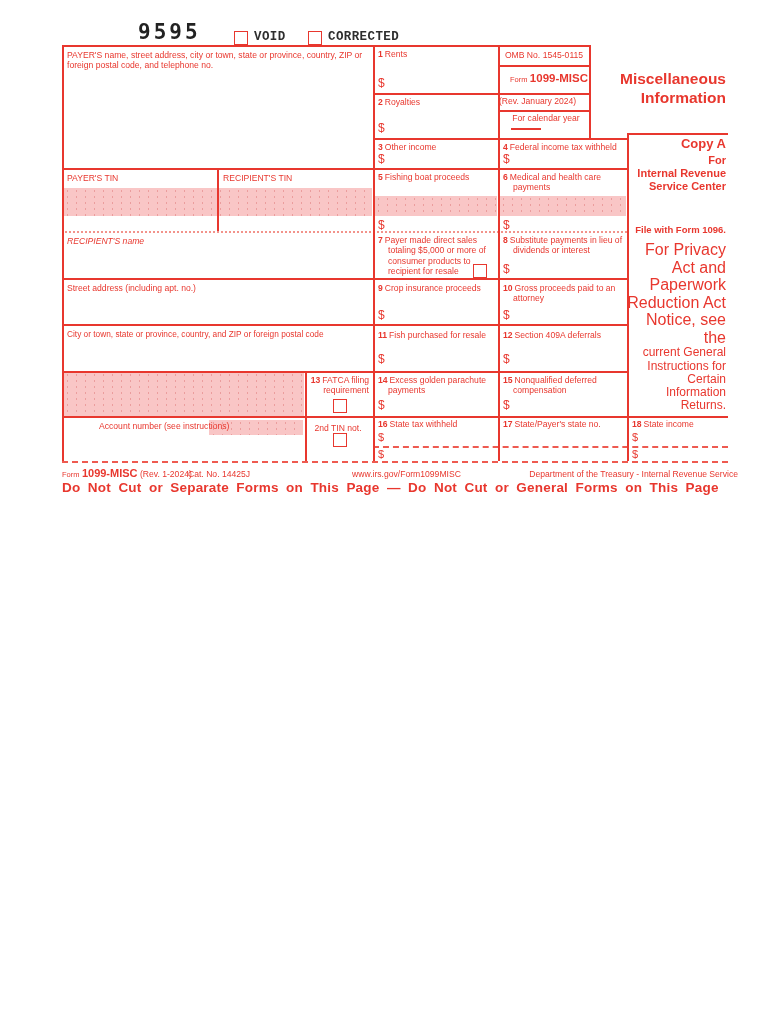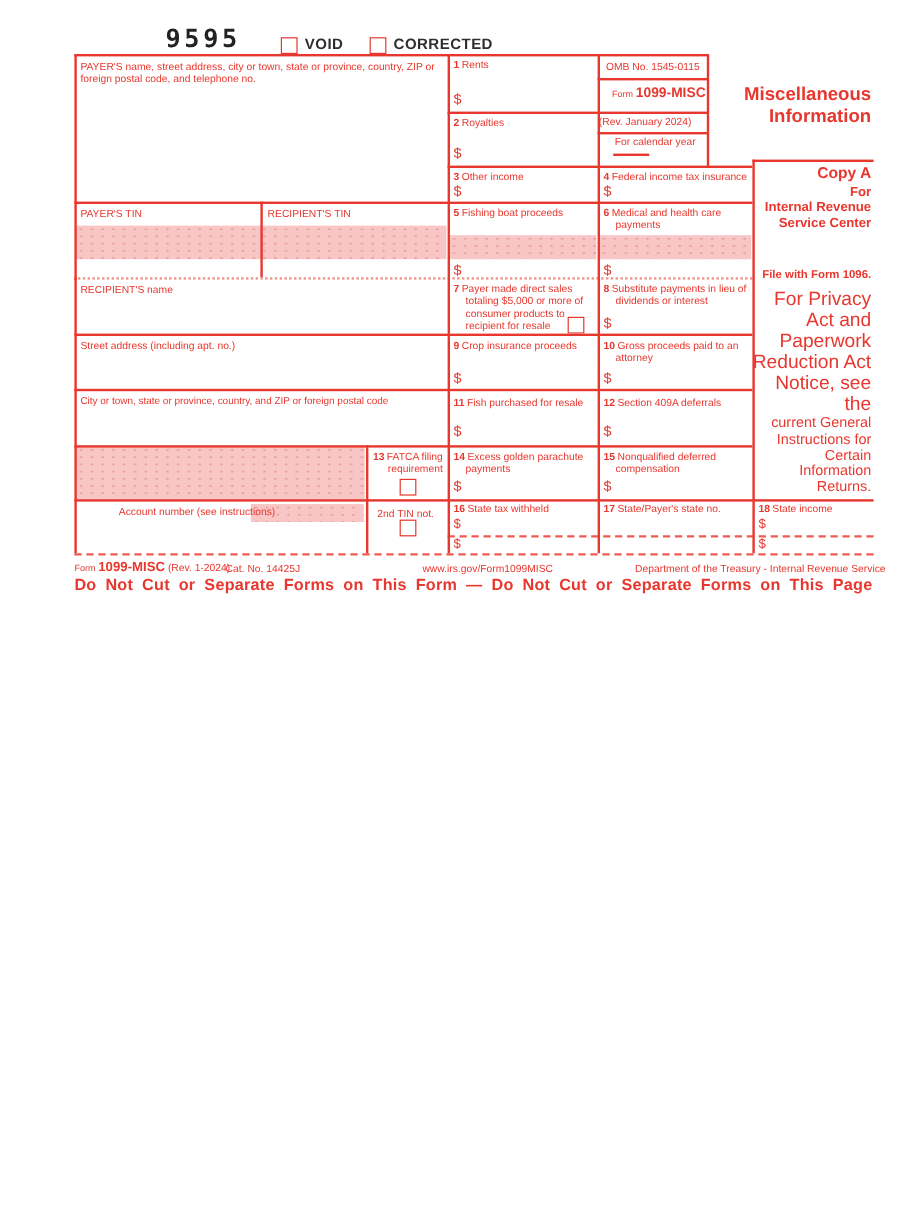--- a/index.html
+++ b/index.html
@@ -15,21 +15,21 @@
   .shade{position:absolute;background-color:#f9c6c6;
          background-image:radial-gradient(#eb9d9d 0.9px, rgba(0,0,0,0) 1.2px);
          background-size:9px 6px;}
   
   .lbl{position:absolute;color:#e8372e;font-size:8.6px;line-height:1.2;letter-spacing:0;}
   .nw{white-space:nowrap;}
   .hang{padding-left:10px;text-indent:-10px;}
   .num{font-weight:bold;margin-right:2px;}
   .dollar{position:absolute;color:#e8372e;font-size:12px;font-weight:400;}
   .cb{position:absolute;width:12px;height:12px;border:1.6px solid #e8372e;background:#fff;}
-  .blk{position:absolute;color:#2e2e2e;font-size:12.5px;font-weight:700;letter-spacing:0.4px;}
+  .blk{position:absolute;color:#2e2e2e;font-size:12.5px;font-weight:700;letter-spacing:0.4px;font-family:Liberation Mono, monospace;}
   .code{position:absolute;color:#222;font-family:"DejaVu Sans Mono", monospace;
         font-weight:bold;font-size:21px;letter-spacing:3px;}
   .ctr{text-align:center;}
   .rt{text-align:right;}
   .title{position:absolute;color:#e8372e;font-weight:bold;font-size:15.5px;line-height:1.22;}
   .copycol{position:absolute;left:627px;top:136px;width:99px;text-align:right;color:#e8372e;}
   .copy-a{font-weight:bold;font-size:13px;margin-bottom:3px;}
   .irs-line{font-weight:bold;font-size:11px;line-height:1.18;}
   .file-with{font-weight:bold;font-size:9.5px;margin-top:31px;white-space:nowrap;}
   .privacy{font-size:16px;line-height:1.1;margin-top:6px;}
@@ -77,21 +77,21 @@
   <div class="vl" style="left:217px;top:168px;height:63px;"></div>
   <div class="vl" style="left:305px;top:371px;height:90px;"></div>
   <div class="vl" style="left:373px;top:45px;height:416px;"></div>
   <div class="vl" style="left:498px;top:45px;height:416px;"></div>
   <div class="vl" style="left:589px;top:45px;height:95px;"></div>
   <div class="vl" style="left:627px;top:133px;height:328px;"></div>
 
   <div class="lbl" style="left:67px;top:50px;width:302px;">PAYER'S name, street address, city or town, state or province, country, ZIP or foreign postal code, and telephone no.</div>
   <div class="lbl nw" style="left:67px;top:173px;">PAYER'S TIN</div>
   <div class="lbl nw" style="left:223px;top:173px;">RECIPIENT'S TIN</div>
-  <div class="lbl nw" style="left:67px;top:236px;">RECIPIENT'S name</div>
+  <div class="lbl nw" style="left:67px;top:236px;font-style:italic;">RECIPIENT'S name</div>
   <div class="lbl nw" style="left:67px;top:283px;">Street address (including apt. no.)</div>
   <div class="lbl nw" style="left:67px;top:330px;font-size:8.3px;">City or town, state or province, country, and ZIP or foreign postal code</div>
   <div class="lbl nw" style="left:67px;top:421px;margin-left:32px;">Account number (see instructions)</div>
   <div class="lbl ctr" style="left:307px;top:423px;width:62px;">2nd TIN not.</div>
   <div class="cb" style="left:333px;top:433px;"></div>
 
   <div class="lbl ctr nw" style="left:499px;top:50px;width:90px;">OMB No. 1545-0115</div>
   <div class="lbl ctr nw" style="left:499px;top:72px;width:100px;"><span class="small" style="font-size:7.5px;">Form</span> <b style="font-size:11.5px;">1099-MISC</b></div>
   <div class="lbl ctr nw" style="left:499px;top:96px;width:71px;">(Rev. January 2024)</div>
   <div class="lbl ctr nw" style="left:499px;top:113px;width:94px;">For calendar year</div>
@@ -100,21 +100,21 @@
 
   <div class="lbl nw" style="left:378px;top:49px;"><span class="num">1</span><span>Rents</span></div>
   <div class="dollar" style="left:378px;top:76px;">$</div>
 
   <div class="lbl nw" style="left:378px;top:97px;"><span class="num">2</span><span>Royalties</span></div>
   <div class="dollar" style="left:378px;top:121px;">$</div>
 
   <div class="lbl nw" style="left:378px;top:142px;"><span class="num">3</span><span>Other income</span></div>
   <div class="dollar" style="left:378px;top:152px;">$</div>
 
-  <div class="lbl nw" style="left:503px;top:142px;"><span class="num">4</span><span>Federal income tax insurance</span></div>
+  <div class="lbl nw" style="left:503px;top:142px;"><span class="num">4</span><span>Federal income tax withheld</span></div>
   <div class="dollar" style="left:503px;top:152px;">$</div>
 
   <div class="lbl nw" style="left:378px;top:172px;"><span class="num">5</span><span>Fishing boat proceeds</span></div>
   <div class="dollar" style="left:378px;top:218px;">$</div>
 
   <div class="lbl hang" style="left:378px;top:172px;width:118px;"></div>
   <div class="lbl hang" style="left:503px;top:172px;width:118px;"><span class="num">6</span><span>Medical and health care payments</span></div>
   <div class="dollar" style="left:503px;top:218px;">$</div>
 
   <div class="lbl hang" style="left:378px;top:235px;width:108px;"><span class="num">7</span><span>Payer made direct sales totaling $5,000 or more of consumer products to recipient for resale</span></div>
@@ -161,15 +161,15 @@
     <div class="irs-line">Service Center</div>
     <div class="file-with">File with Form 1096.</div>
     <div class="privacy">For Privacy Act and Paperwork Reduction Act Notice, see the</div>
     <div class="instr">current General Instructions for Certain Information Returns.</div>
   </div>
 
   <div class="foot nw" style="left:62px;top:467px;"><span class="small">Form</span> <b>1099-MISC</b> <span>(Rev. 1-2024)</span></div>
   <div class="foot nw" style="left:188px;top:469px;">Cat. No. 14425J</div>
   <div class="foot nw" style="left:352px;top:469px;">www.irs.gov/Form1099MISC</div>
   <div class="foot nw rt" style="left:440px;top:469px;width:298px;">Department of the Treasury - Internal Revenue Service</div>
-  <div class="donotcut" style="left:62px;top:480px;">Do Not Cut or Separate Forms on This Form — Do Not Cut or Separate Forms on This Page</div>
+  <div class="donotcut" style="left:62px;top:480px;">Do Not Cut or Separate Forms on This Page — Do Not Cut or General Forms on This Page</div>
 
 </div>
 
 </body></html>

